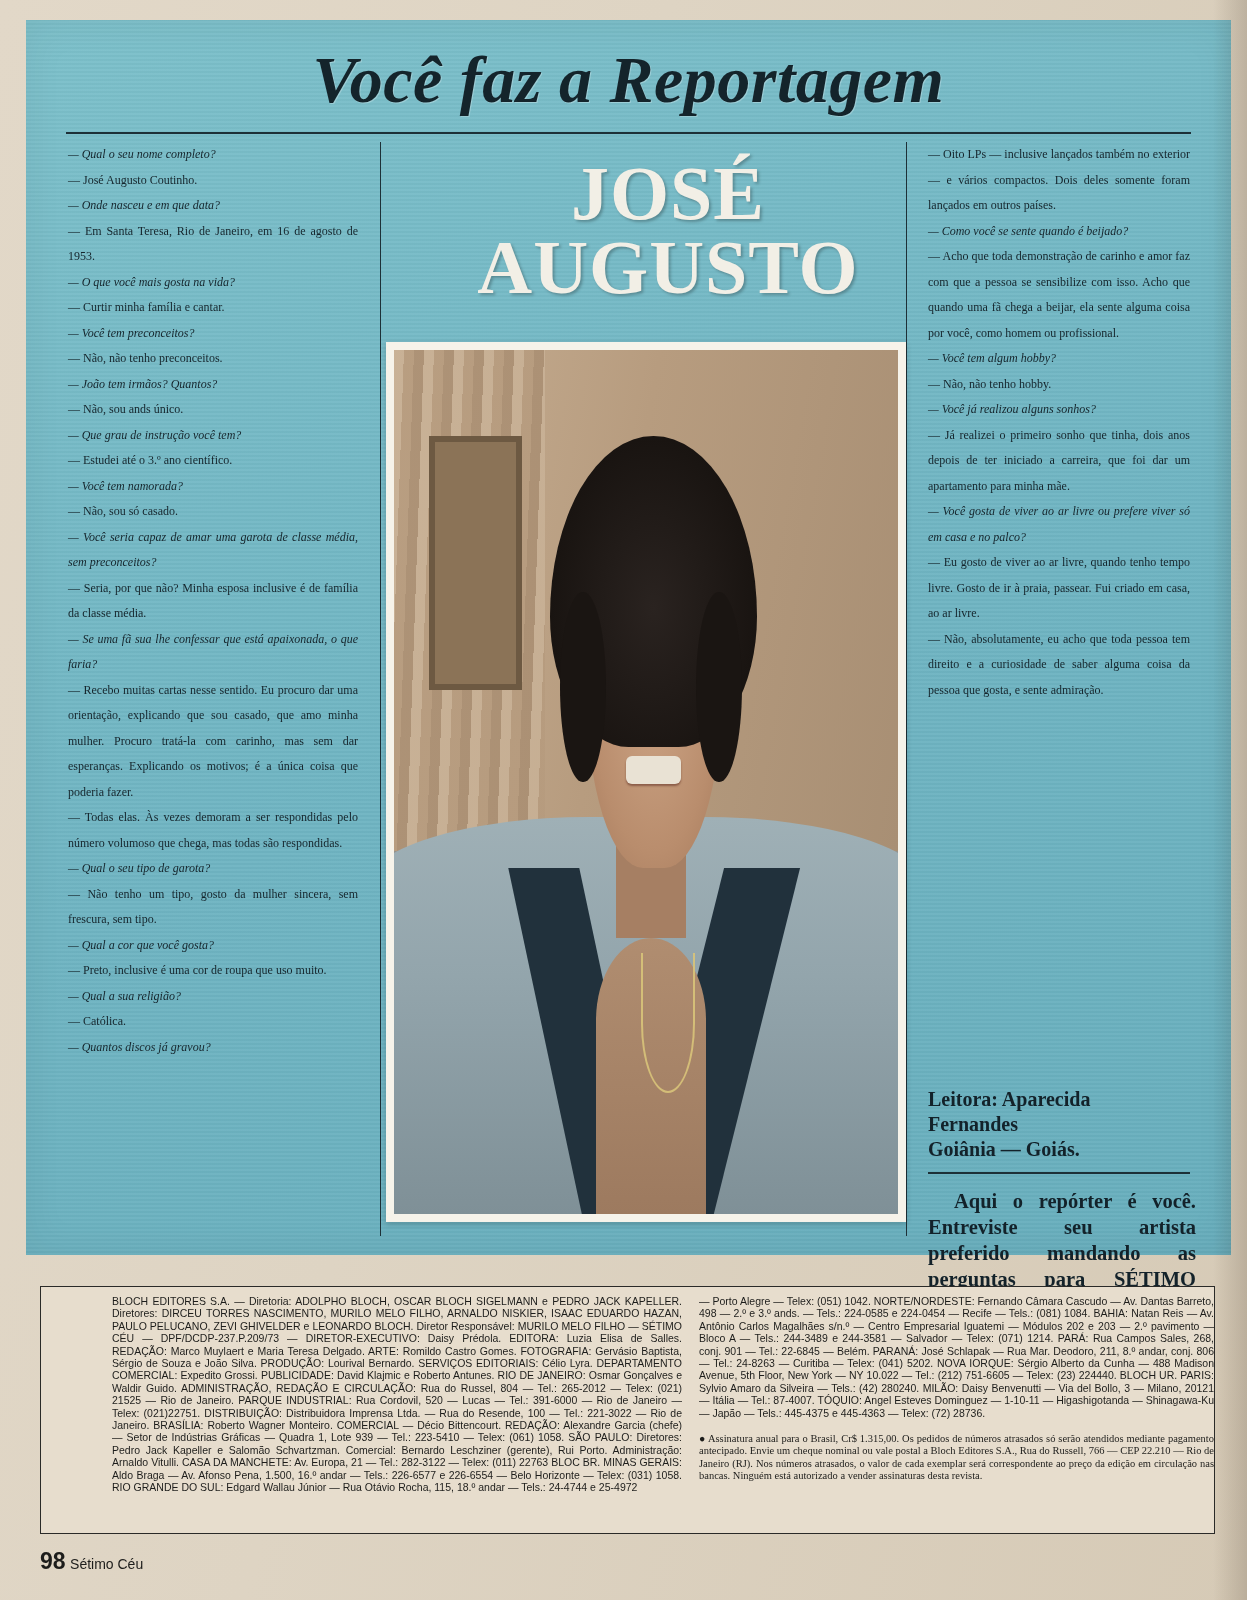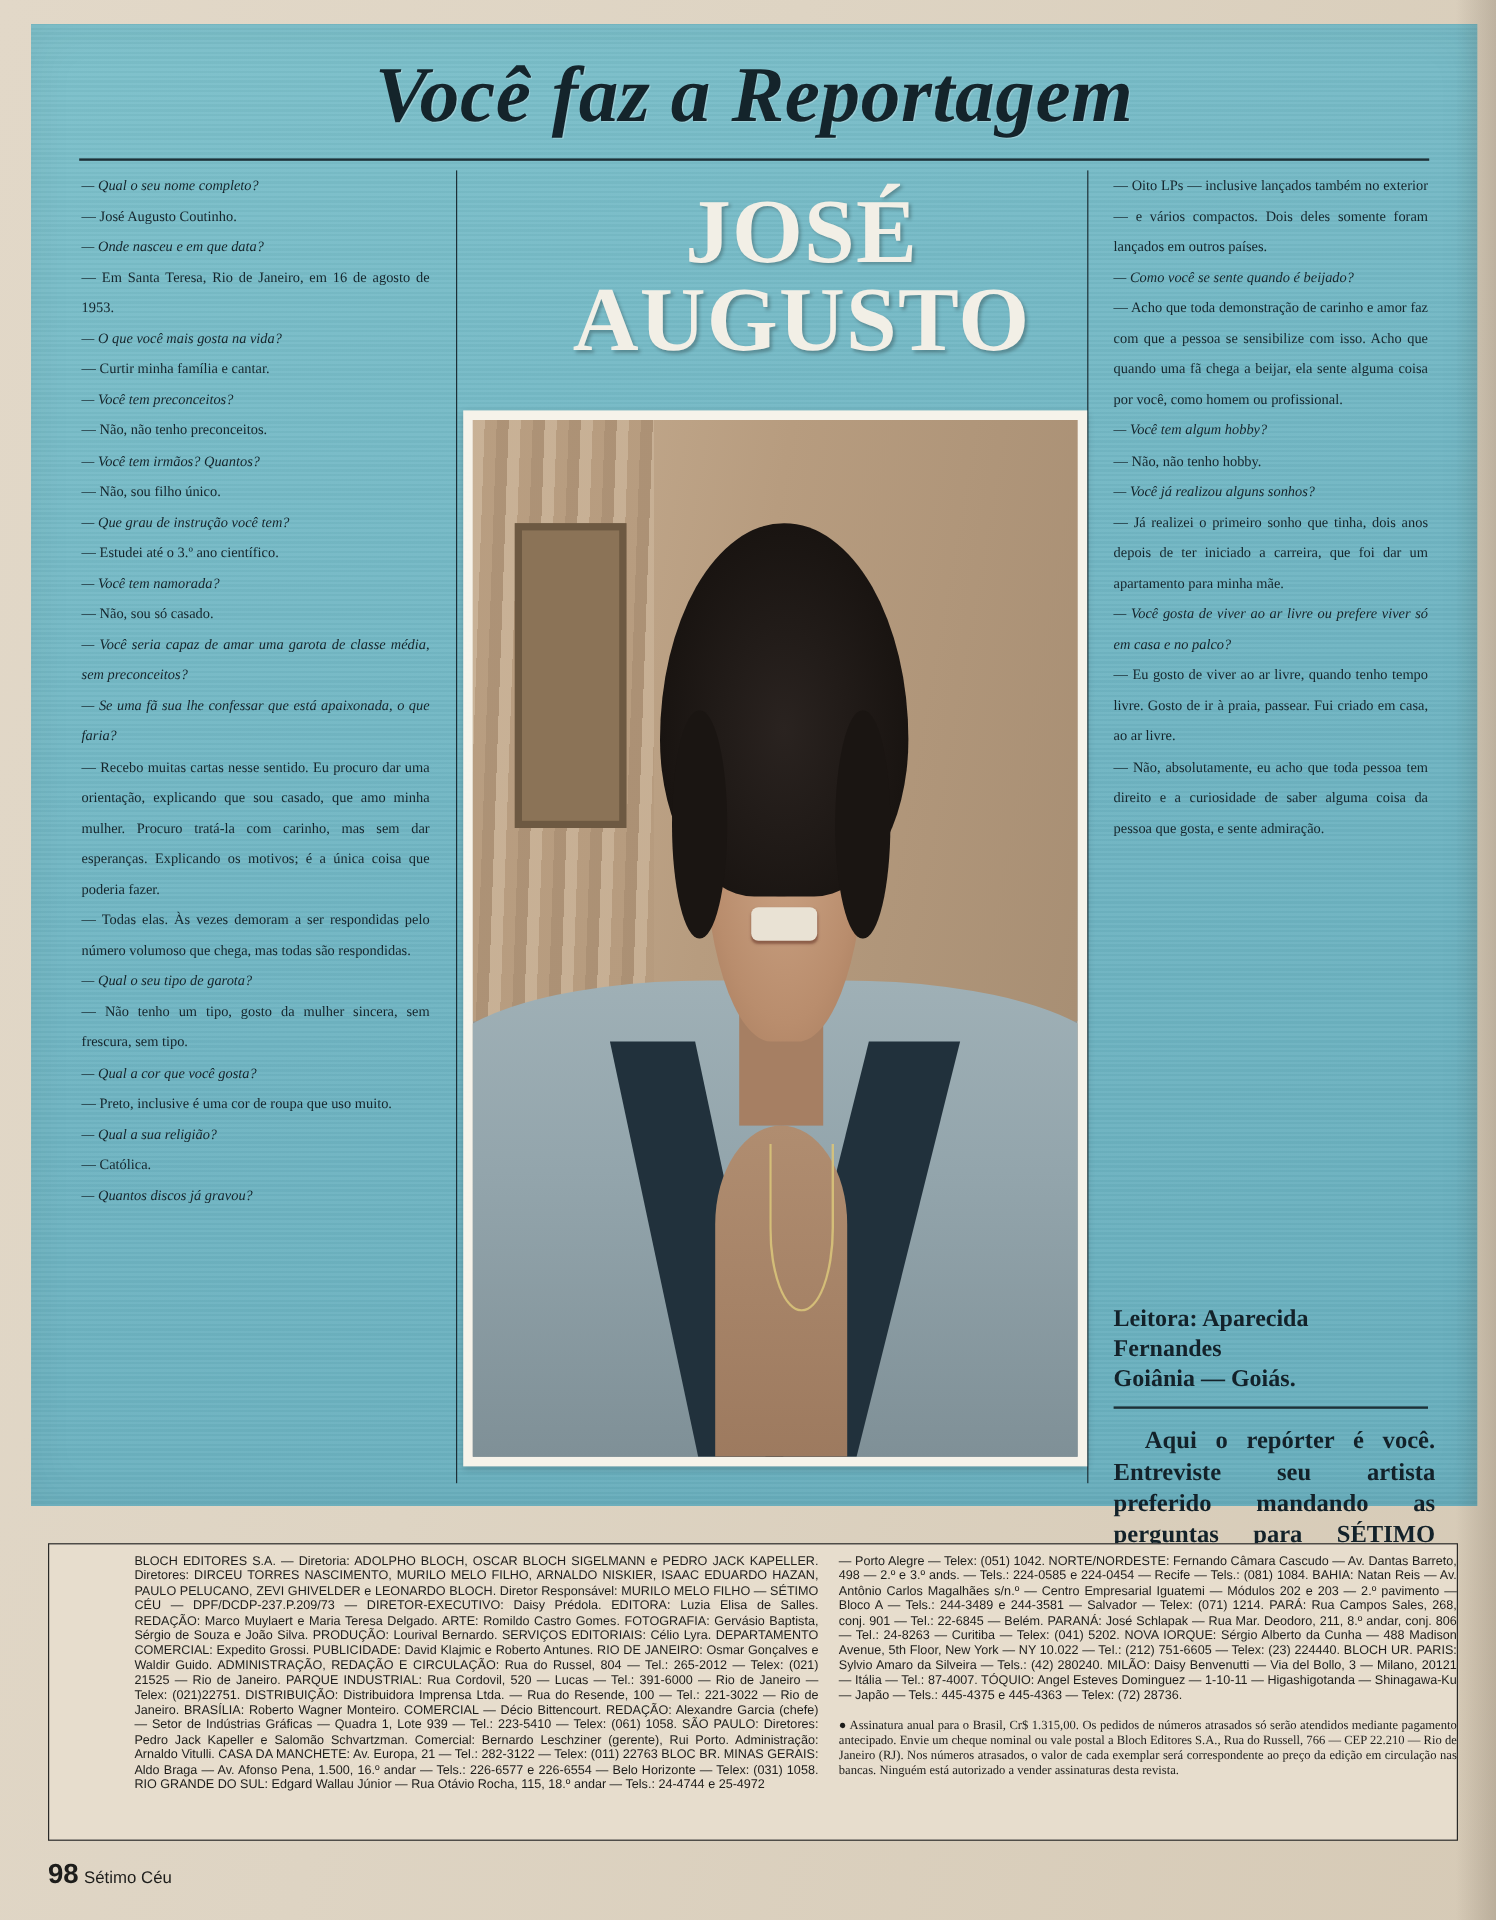--- a/index.html
+++ b/index.html
@@ -301,27 +301,28 @@
 
       <div class="col col-left" id="col-left">
           <p class="q">— Qual o seu nome completo?</p>
           <p class="a">— José Augusto Coutinho.</p>
           <p class="q">— Onde nasceu e em que data?</p>
           <p class="a">— Em Santa Teresa, Rio de Janeiro, em 16 de agosto de 1953.</p>
           <p class="q">— O que você mais gosta na vida?</p>
           <p class="a">— Curtir minha família e cantar.</p>
           <p class="q">— Você tem preconceitos?</p>
           <p class="a">— Não, não tenho preconceitos.</p>
-          <p class="q">— Você tem irmãos? Quantos?</p>
-          <p class="a">— Não, sou filho único.</p>
+          <p class="q">— João tem irmãos? Quantos?</p>
+          <p class="a">— Não, sou ands único.</p>
           <p class="q">— Que grau de instrução você tem?</p>
           <p class="a">— Estudei até o 3.º ano científico.</p>
           <p class="q">— Você tem namorada?</p>
           <p class="a">— Não, sou só casado.</p>
           <p class="q">— Você seria capaz de amar uma garota de classe média, sem preconceitos?</p>
+          <p class="a">— Seria, por que não? Minha esposa inclusive é de família da classe média.</p>
           <p class="q">— Se uma fã sua lhe confessar que está apaixonada, o que faria?</p>
           <p class="a">— Recebo muitas cartas nesse sentido. Eu procuro dar uma orientação, explicando que sou casado, que amo minha mulher. Procuro tratá-la com carinho, mas sem dar esperanças. Explicando os motivos; é a única coisa que poderia fazer.</p>
           <p class="a">— Todas elas. Às vezes demoram a ser respondidas pelo número volumoso que chega, mas todas são respondidas.</p>
           <p class="q">— Qual o seu tipo de garota?</p>
           <p class="a">— Não tenho um tipo, gosto da mulher sincera, sem frescura, sem tipo.</p>
           <p class="q">— Qual a cor que você gosta?</p>
           <p class="a">— Preto, inclusive é uma cor de roupa que uso muito.</p>
           <p class="q">— Qual a sua religião?</p>
           <p class="a">— Católica.</p>
           <p class="q">— Quantos discos já gravou?</p>

